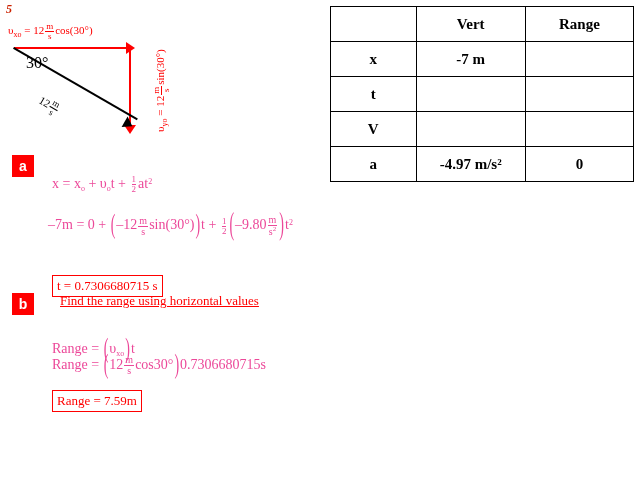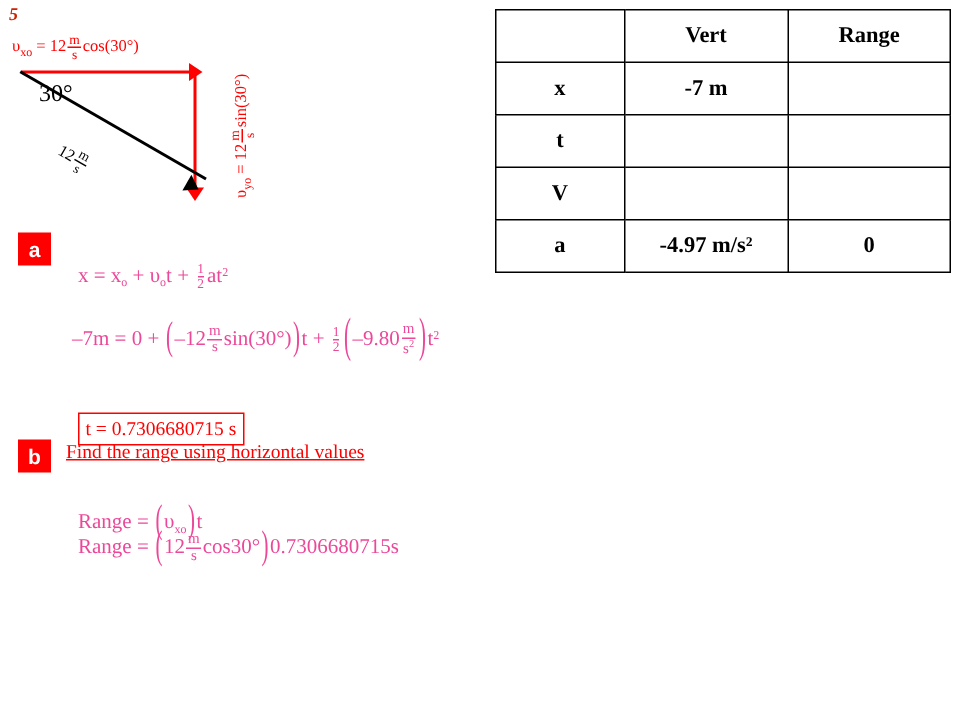--- a/index.html
+++ b/index.html
@@ -233,24 +233,25 @@
     <span>x = x</span><span class="sub">o</span><span> + υ</span><span class="sub">o</span><span>t + </span><span class="halffrac"><span class="num">1</span><span class="den">2</span></span><span>at</span><span class="sup">2</span>
   </div>
 
   <div class="eq" style="left:48px; top:215px;">
     <span>–7m = 0 + </span><span class="paren">(</span><span>–12</span><span class="frac" style="font-size:10px;"><span class="num">m</span><span class="den">s</span></span><span>sin(30°)</span><span class="paren">)</span><span>t + </span><span class="halffrac"><span class="num">1</span><span class="den">2</span></span><span class="bigparen">(</span><span>–9.80</span><span class="frac" style="font-size:10px;"><span class="num">m</span><span class="den"><span>s</span><span class="sup" style="font-size:7px;">2</span></span></span><span class="bigparen">)</span><span>t</span><span class="sup">2</span>
   </div>
 
   <div class="boxed" style="left:52px; top:253px;margin-top:22px;">t = 0.7306680715 s</div>
 
   <div class="part-badge" style="left:12px; top:293px;">b</div>
-  <div class="part-title" style="left:44px; top:293px;text-align:right;">Find the range using horizontal values</div>
+  <div class="part-title" style="left:60px; top:293px;text-align:right;">Find the range using horizontal values</div>
 
   <div class="eq" style="left:52px; top:320px;margin-top:21px;">
     <span>Range = </span><span class="paren">(</span><span>υ</span><span class="sub">xo</span><span class="paren">)</span><span>t</span>
   </div>
 
   <div class="eq" style="left:52px; top:355px;">
     <span>Range = </span><span class="paren">(</span><span>12</span><span class="frac" style="font-size:10px;"><span class="num">m</span><span class="den">s</span></span><span>cos30°</span><span class="paren">)</span><span>0.7306680715s</span>
   </div>
 
+  <div class="boxed" style="left:52px; top:390px;">Range = 7.59m</div>
 
 </div>
 
 </body></html>

